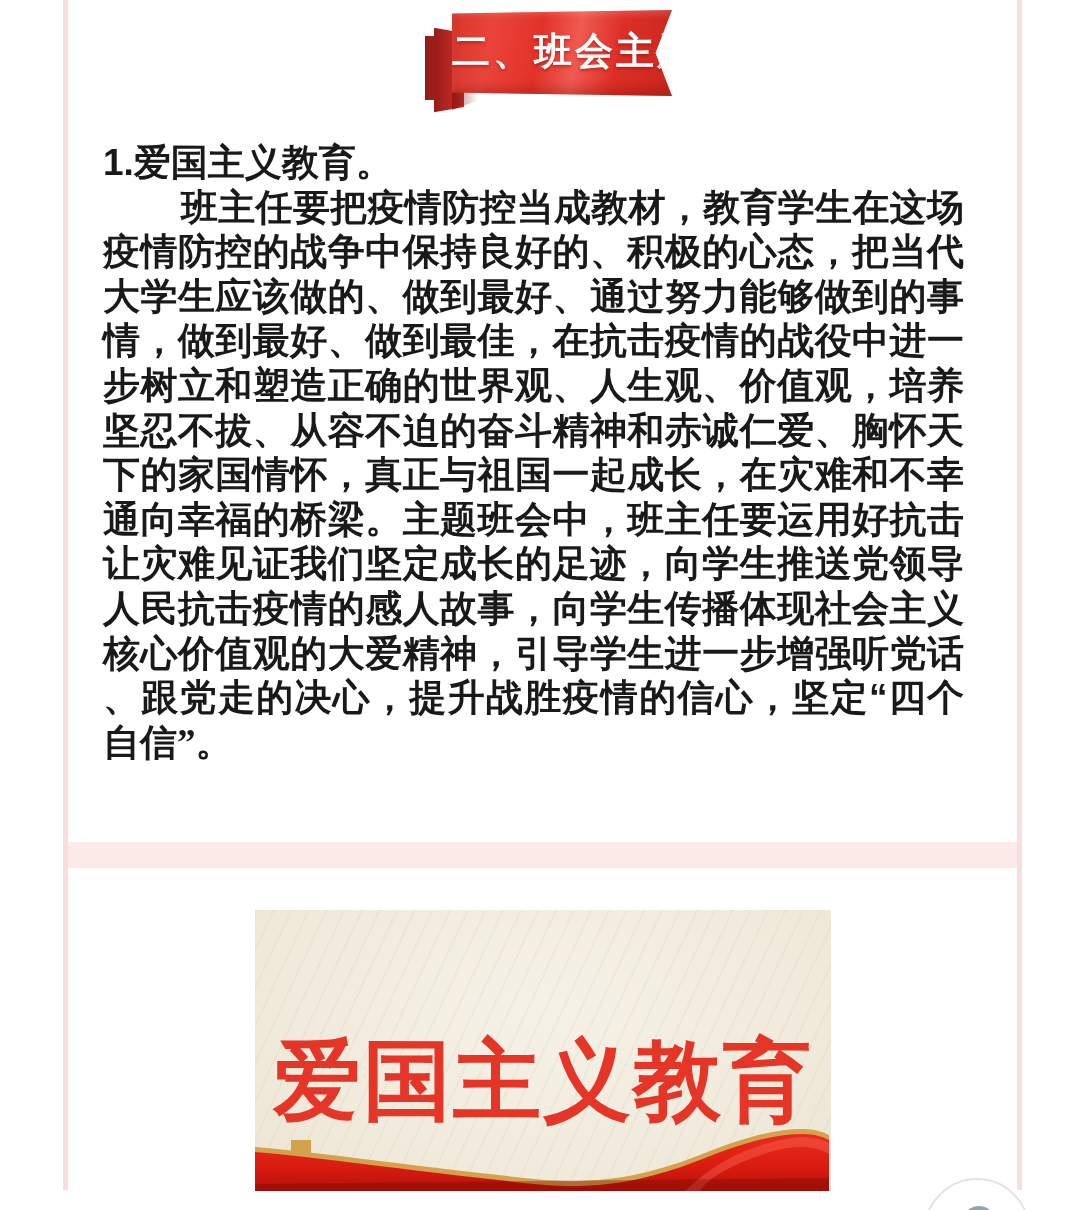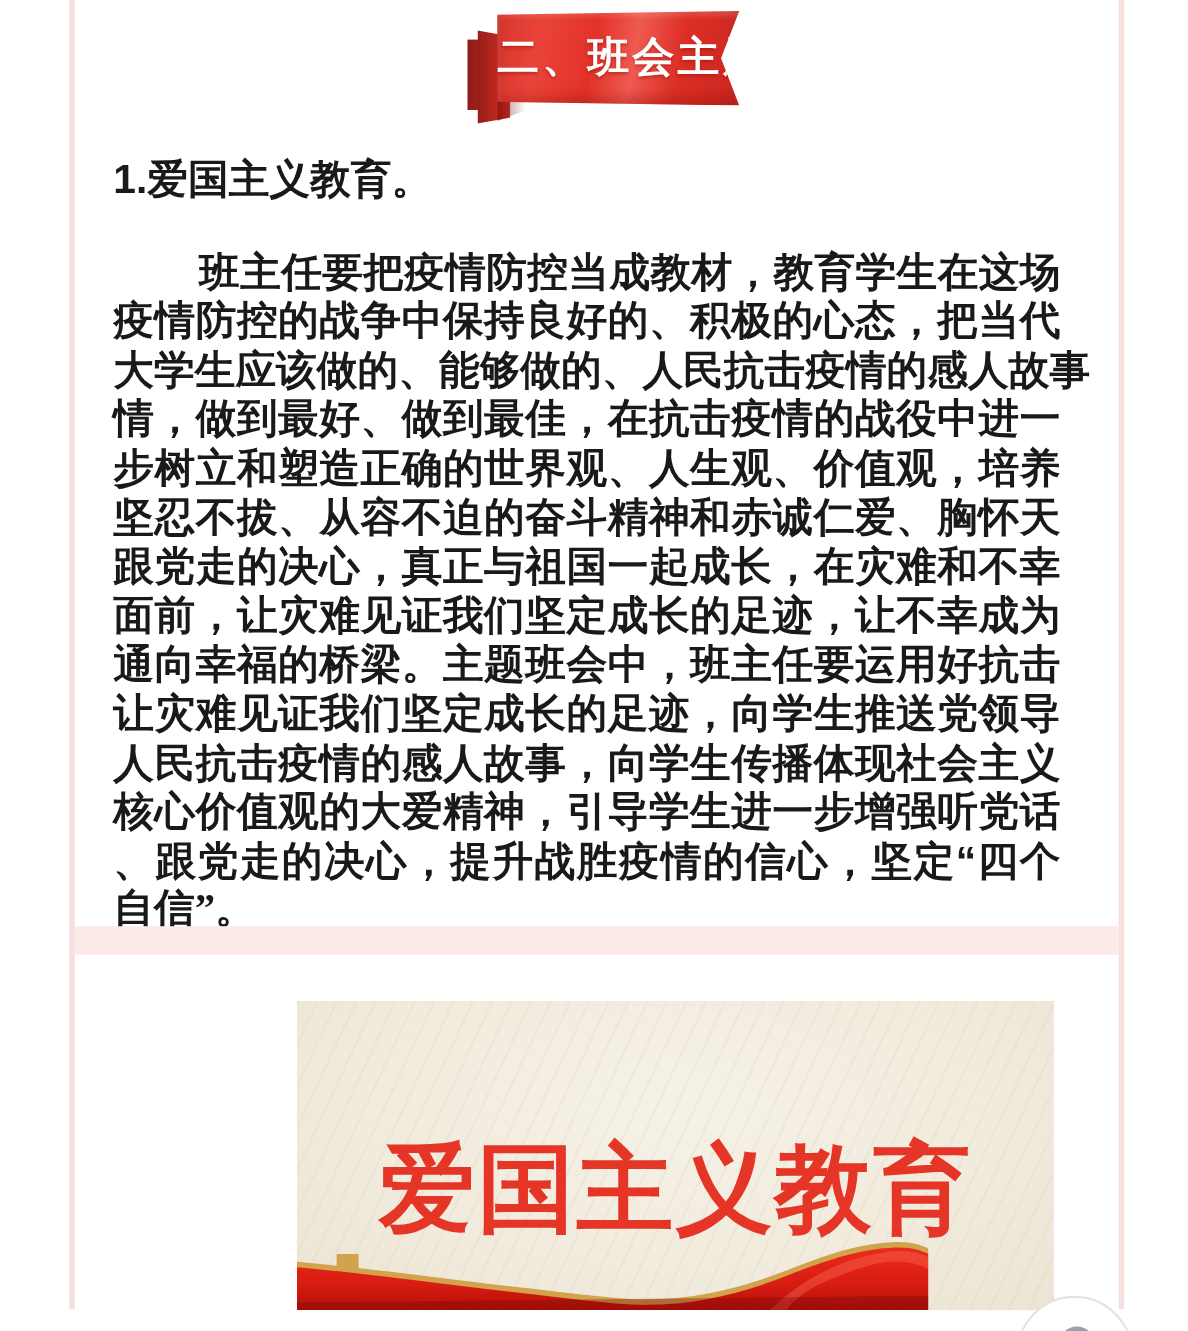--- a/index.html
+++ b/index.html
@@ -55,32 +55,32 @@
     position: absolute; left: 103px; top: 141px; width: 861px;
     color: #191919; font-size: 37px; font-weight: 600;
     line-height: 44.6px;
   }
   .article .t-line {
     text-align: justify;
     text-align-last: justify;
     white-space: nowrap;
   }
   .article .t-heading { text-align: right; text-align-last: left; white-space: nowrap; }
-  .article .t-line.indent { padding-left: 78px; margin-top: 40px; }
+  .article .t-line.indent { padding-left: 78px; }
   .article .t-line:last-child { text-align-last: left; font-family: Liberation Serif, serif; }
 
   
   .pink-band {
     position: absolute; left: 68px; top: 842px; width: 949px; height: 26px;
     background: #fceae8;
   }
 
   
   .illustration {
-    position: absolute; left: 270px; top: 910px; width: 688px; height: 281px;
+    position: absolute; left: 255px; top: 910px; width: 576px; height: 281px;
     background:
       repeating-linear-gradient(115deg, rgba(205,190,165,0.14) 0 2px, rgba(255,255,255,0) 2px 16px),
       radial-gradient(ellipse at 50% 35%, #f6f1e7 0%, #f1ebdd 60%, #ece4d4 100%);
     overflow: hidden;
   }
   .illustration .caption {
     position: absolute; left: 0; top: 112px; width: 100%;
     text-align: center;
     color: #e43527; font-size: 88px; font-weight: 900; letter-spacing: 2px;
     white-space: nowrap;
@@ -115,26 +115,25 @@
     <div class="fold-shadow"></div>
     <div class="body">
       <div class="label">二、班会主题</div>
     </div>
   </div>
 
   <div class="article">
     <div class="t-heading">1.爱国主义教育。</div>
     <div class="t-line indent">班主任要把疫情防控当成教材，教育学生在这场</div>
     <div class="t-line">疫情防控的战争中保持良好的、积极的心态，把当代</div>
-    <div class="t-line">大学生应该做的、能够做的、人民抗击疫情的感人故事</div>
+    <div class="t-line">大学生应该做的、做到最好、通过努力能够做到的事</div>
     <div class="t-line">情，做到最好、做到最佳，在抗击疫情的战役中进一</div>
     <div class="t-line">步树立和塑造正确的世界观、人生观、价值观，培养</div>
     <div class="t-line">坚忍不拔、从容不迫的奋斗精神和赤诚仁爱、胸怀天</div>
-    <div class="t-line">跟党走的决心，真正与祖国一起成长，在灾难和不幸</div>
-    <div class="t-line">面前，让灾难见证我们坚定成长的足迹，让不幸成为</div>
+    <div class="t-line">下的家国情怀，真正与祖国一起成长，在灾难和不幸</div>
     <div class="t-line">通向幸福的桥梁。主题班会中，班主任要运用好抗击</div>
     <div class="t-line">让灾难见证我们坚定成长的足迹，向学生推送党领导</div>
     <div class="t-line">人民抗击疫情的感人故事，向学生传播体现社会主义</div>
     <div class="t-line">核心价值观的大爱精神，引导学生进一步增强听党话</div>
     <div class="t-line">、跟党走的决心，提升战胜疫情的信心，坚定“四个</div>
     <div class="t-line">自信”。</div>
   </div>
 
   <div class="pink-band"></div>
 

